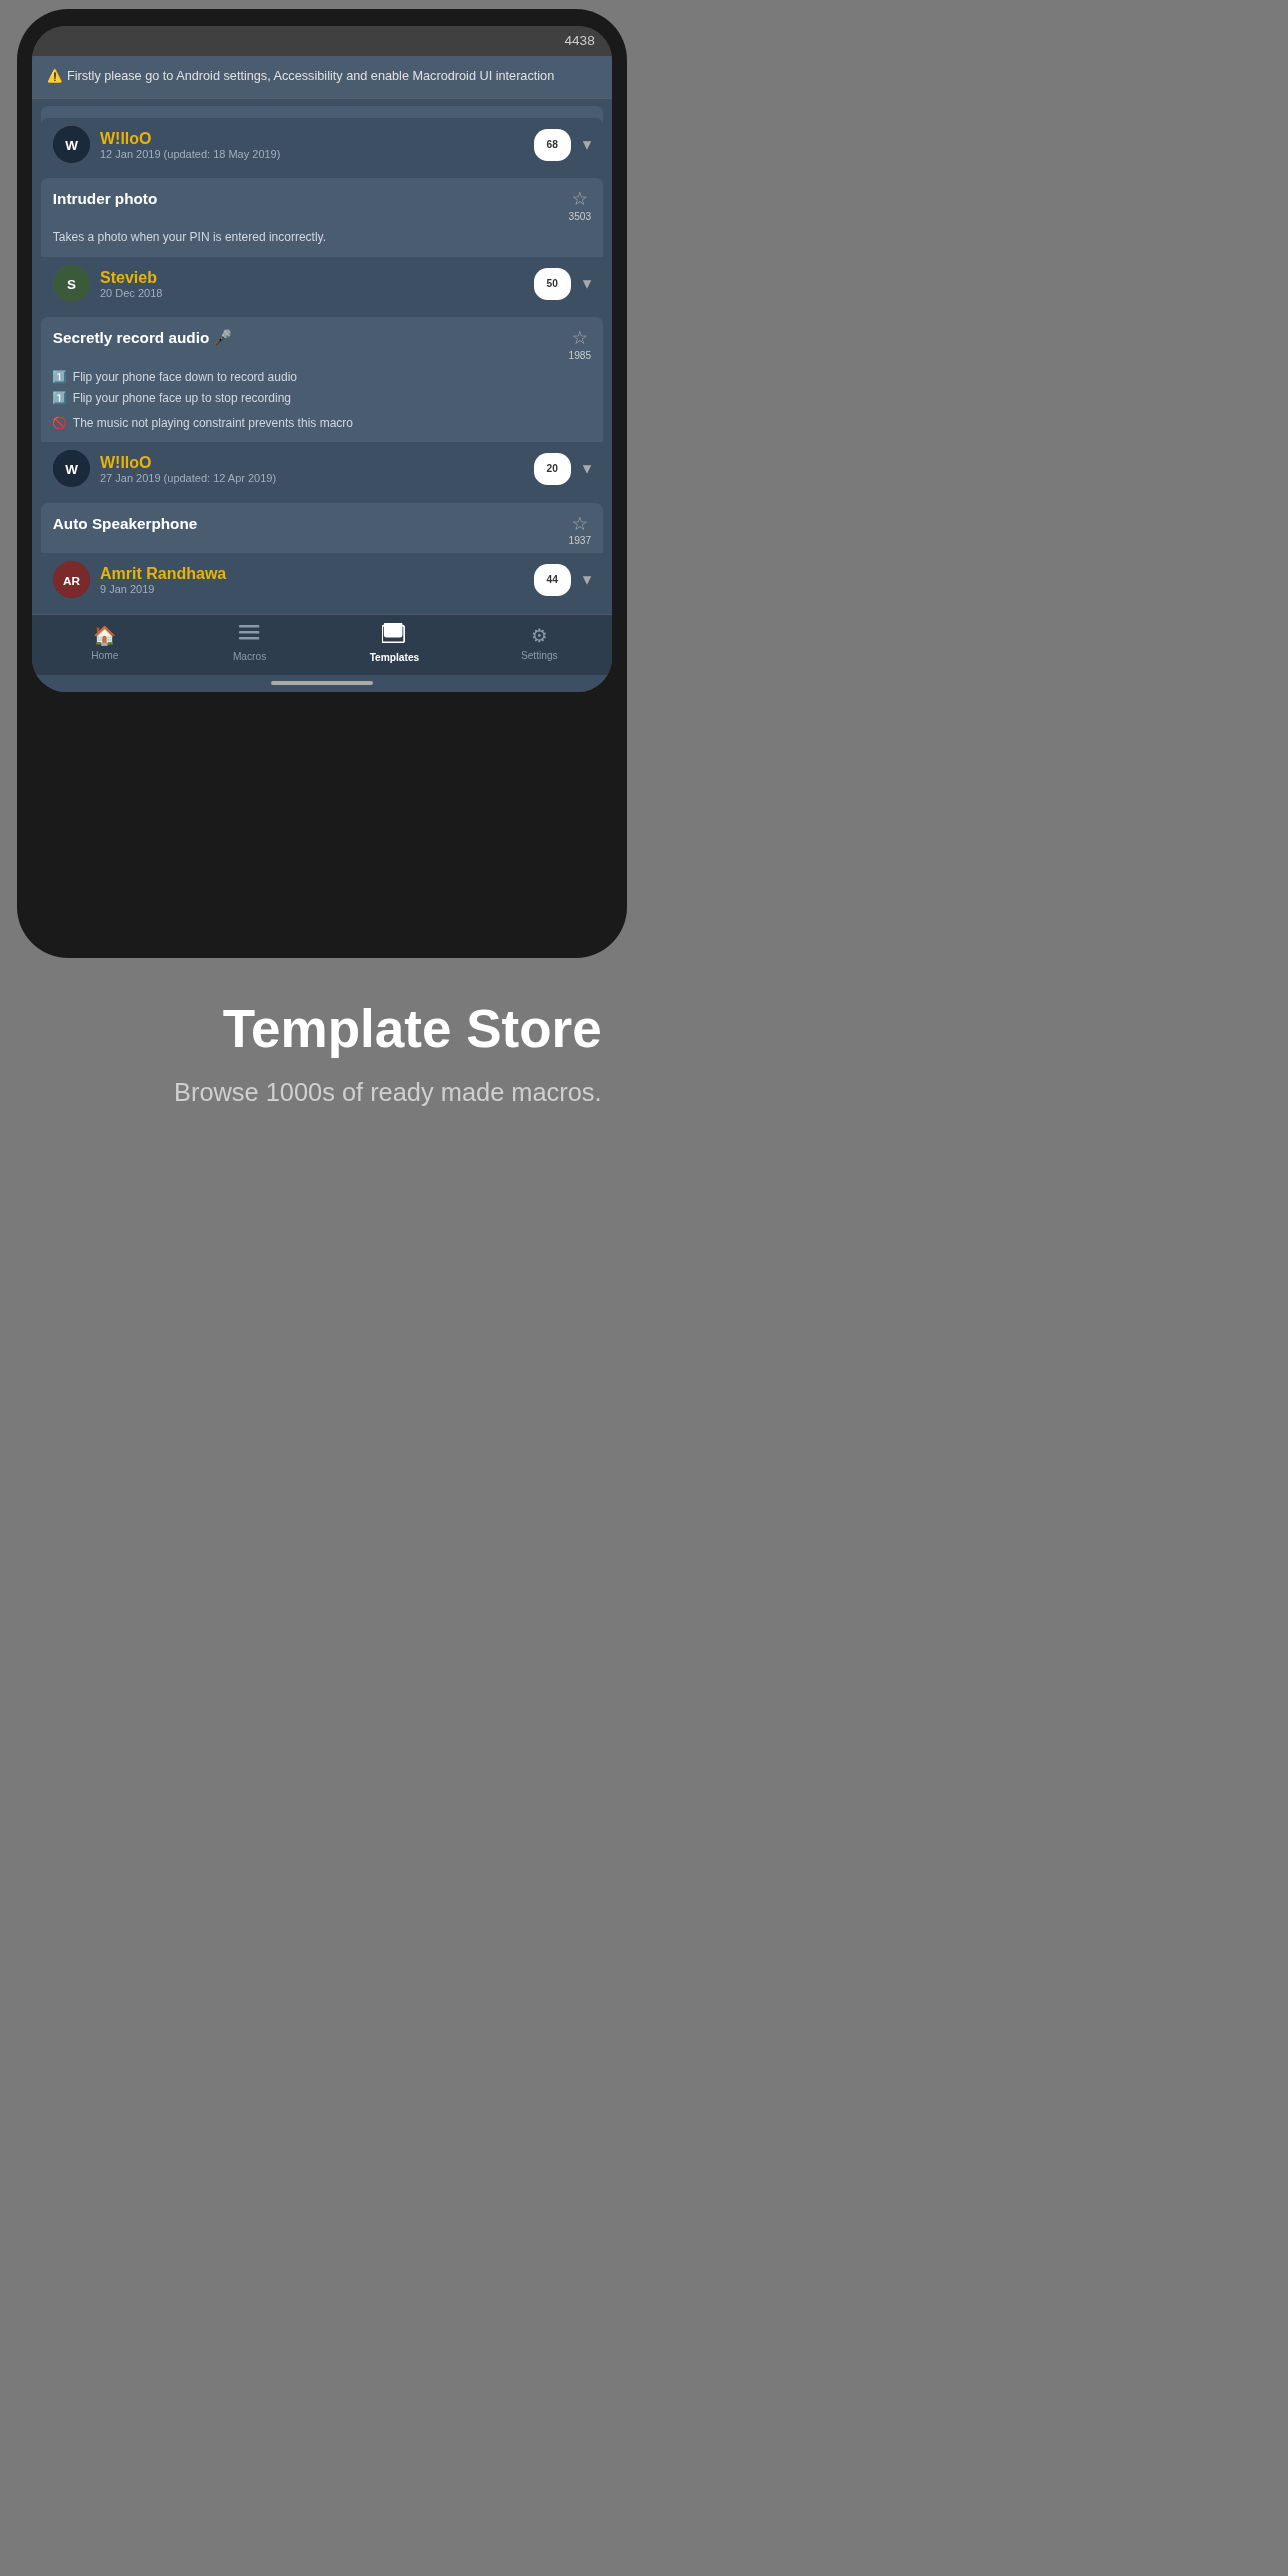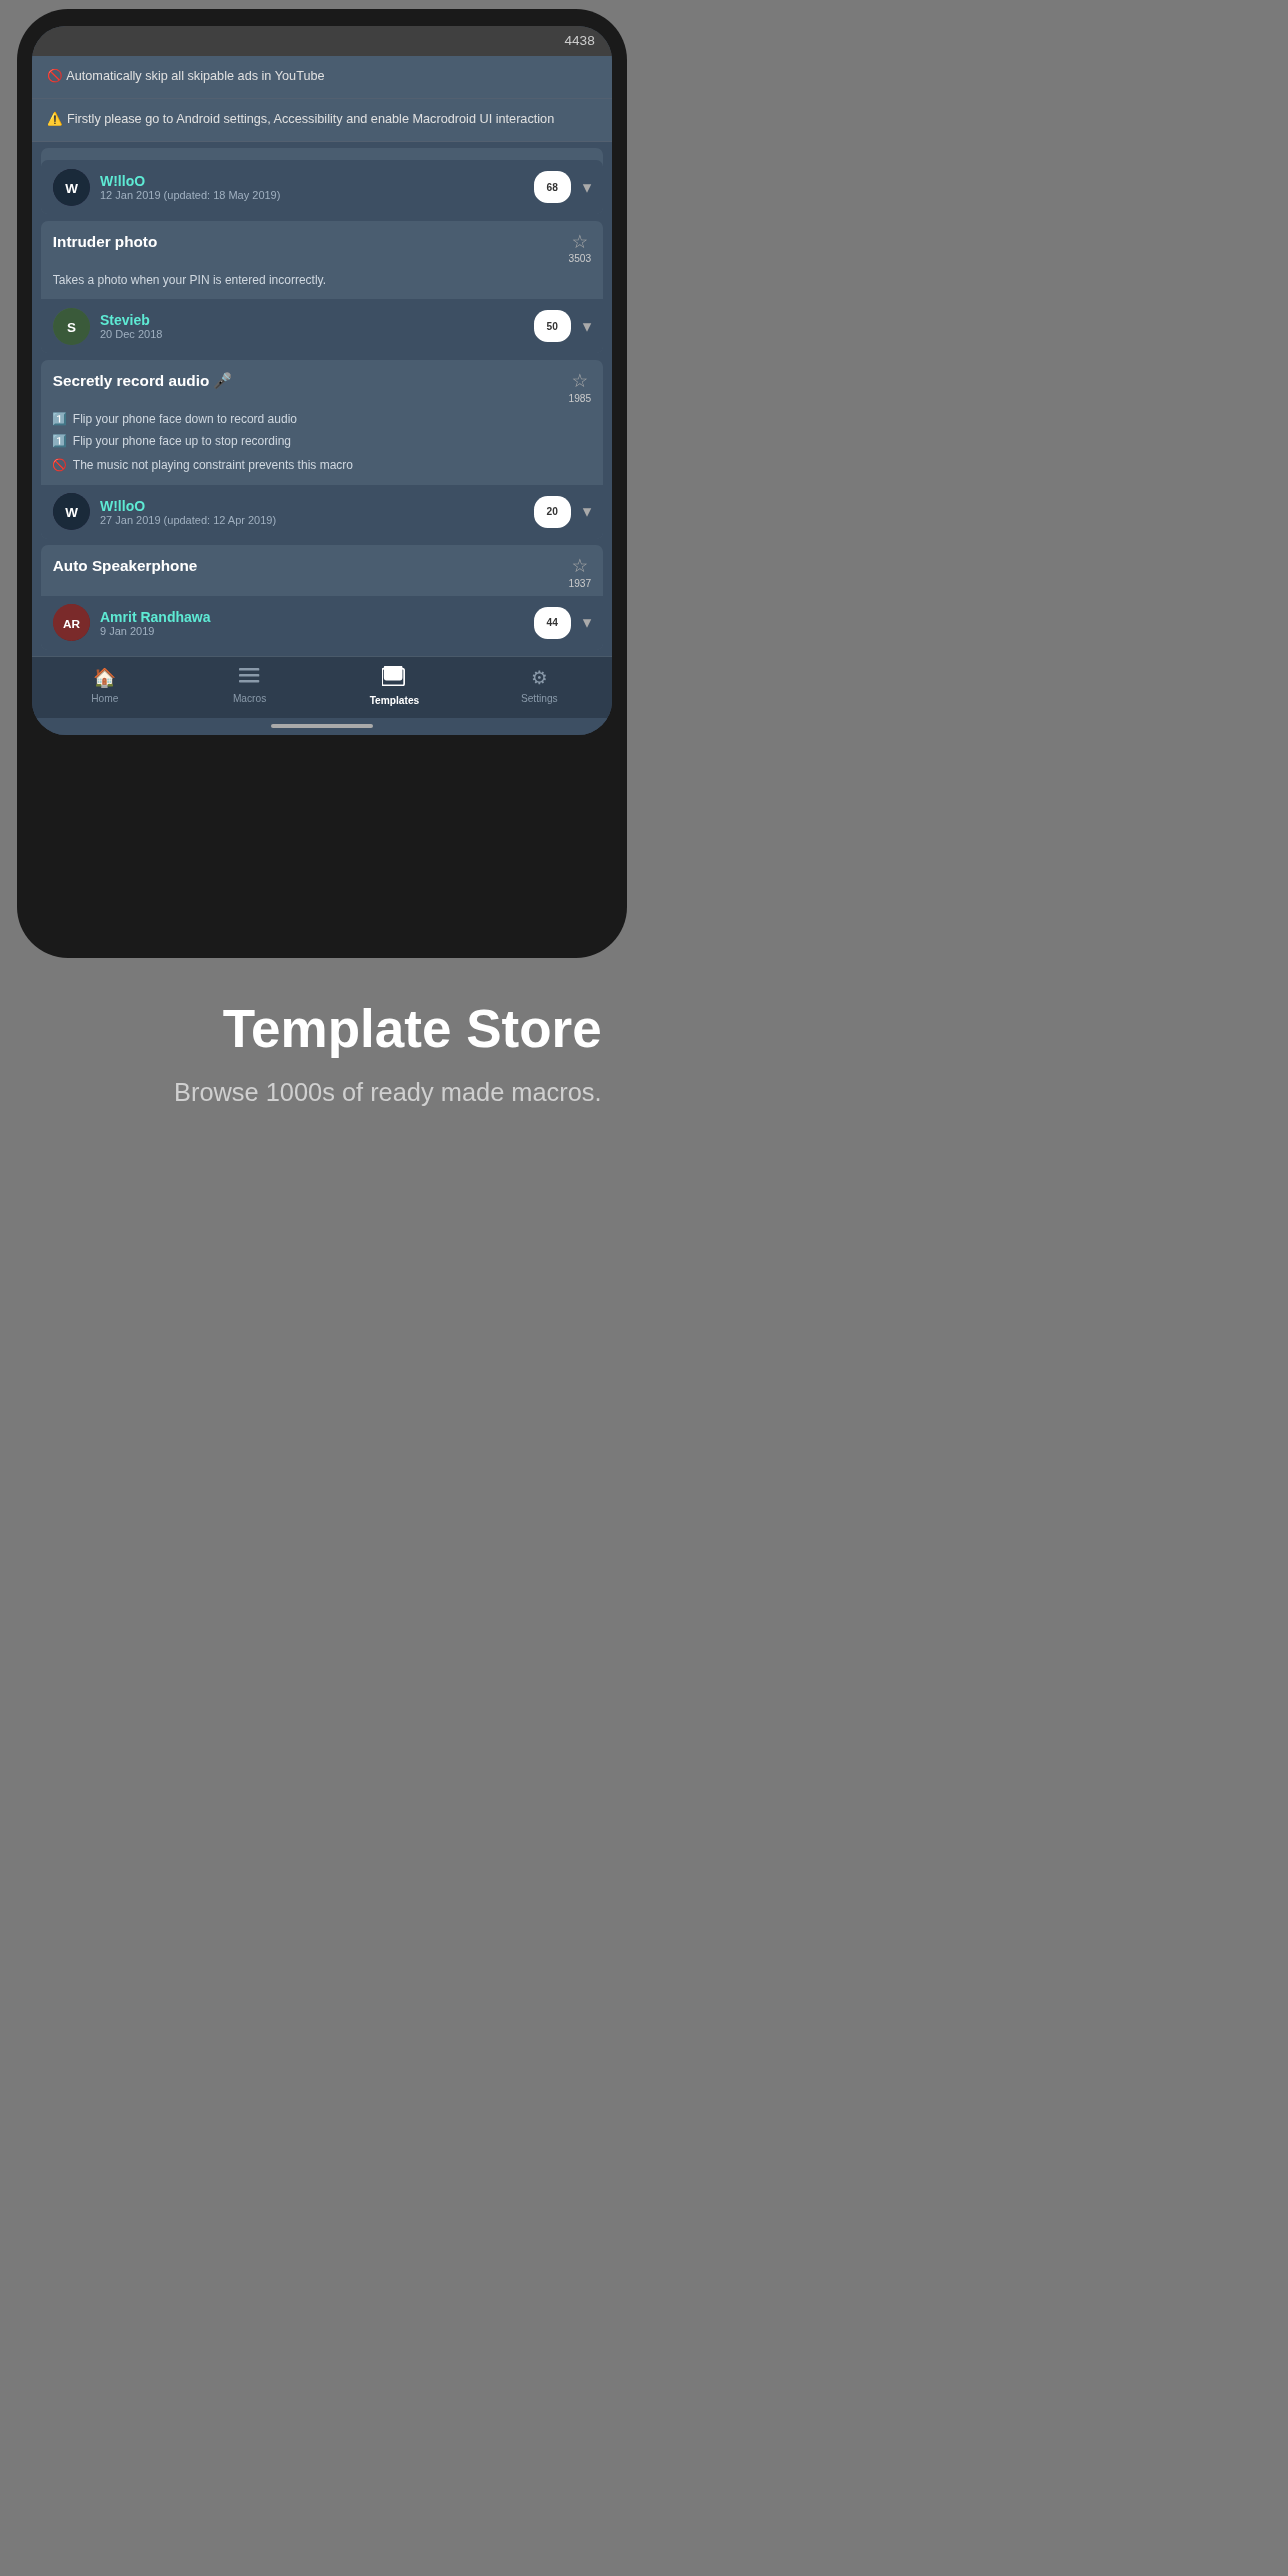--- a/index.html
+++ b/index.html
@@ -154,22 +154,22 @@
       align-items: center;
       justify-content: center;
     }
 
     .author-info {
       display: flex;
       flex-direction: column;
     }
 
     .author-name {
-      color: #5eead4;
-      font-size: 14px;
+      color: #eab308;
+      font-size: 16px;
       font-weight: bold;
     }
 
     .author-date {
       color: #a0b0c0;
       font-size: 11px;
     }
 
     .author-actions {
       display: flex;
@@ -289,23 +289,20 @@
 
 <div class="phone-shell">
   <div class="phone-screen">
 
     <div class="status-bar">
       <span class="status-time">4438</span>
     </div>
 
     <div class="content-area">
 
-      <div class="info-banner">
-        <span class="info-banner-text">🚫 Automatically skip all skipable ads in YouTube</span>
-      </div>
 
       <div class="info-banner">
         <span class="info-banner-text">⚠️ Firstly please go to Android settings, Accessibility and enable Macrodroid UI interaction</span>
       </div>
 
       <div class="macro-card">
         <div class="author-row" style="margin: 0 -12px; padding: 8.5px 12px; border-radius: 6.8px;">
           <div class="author-left">
             <div class="author-avatar avatar-w">
               <div class="avatar-img-placeholder">

